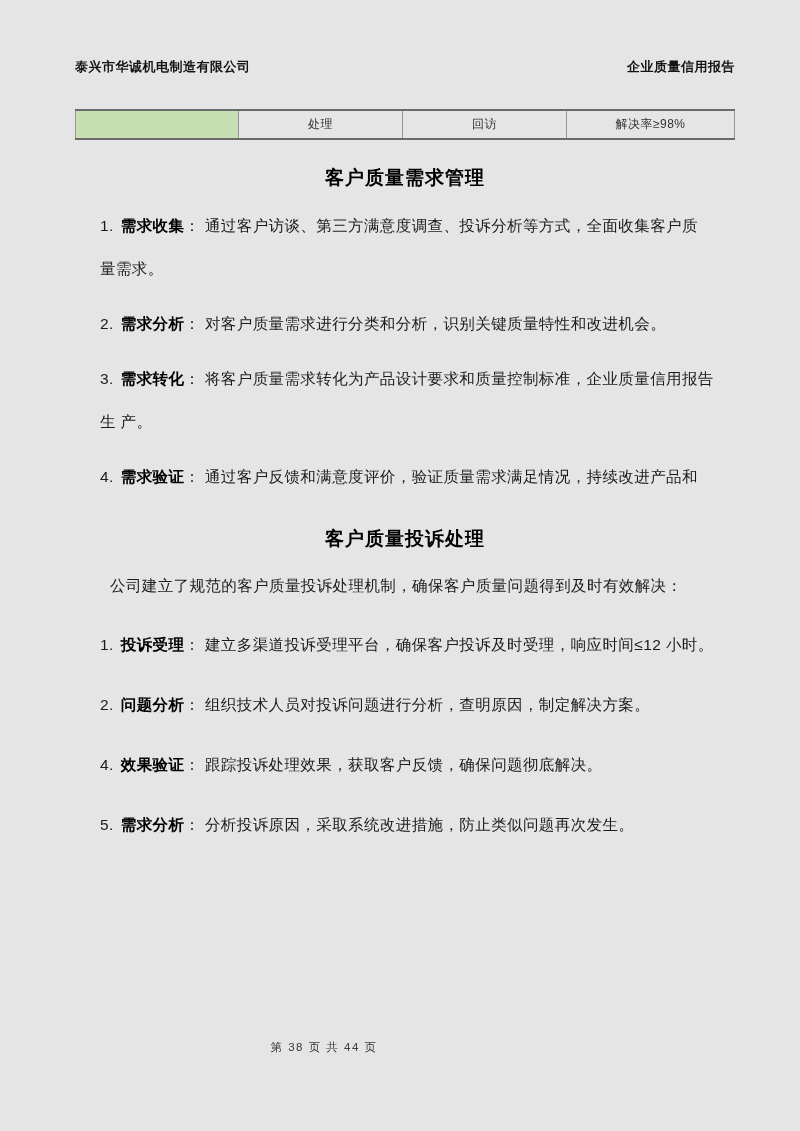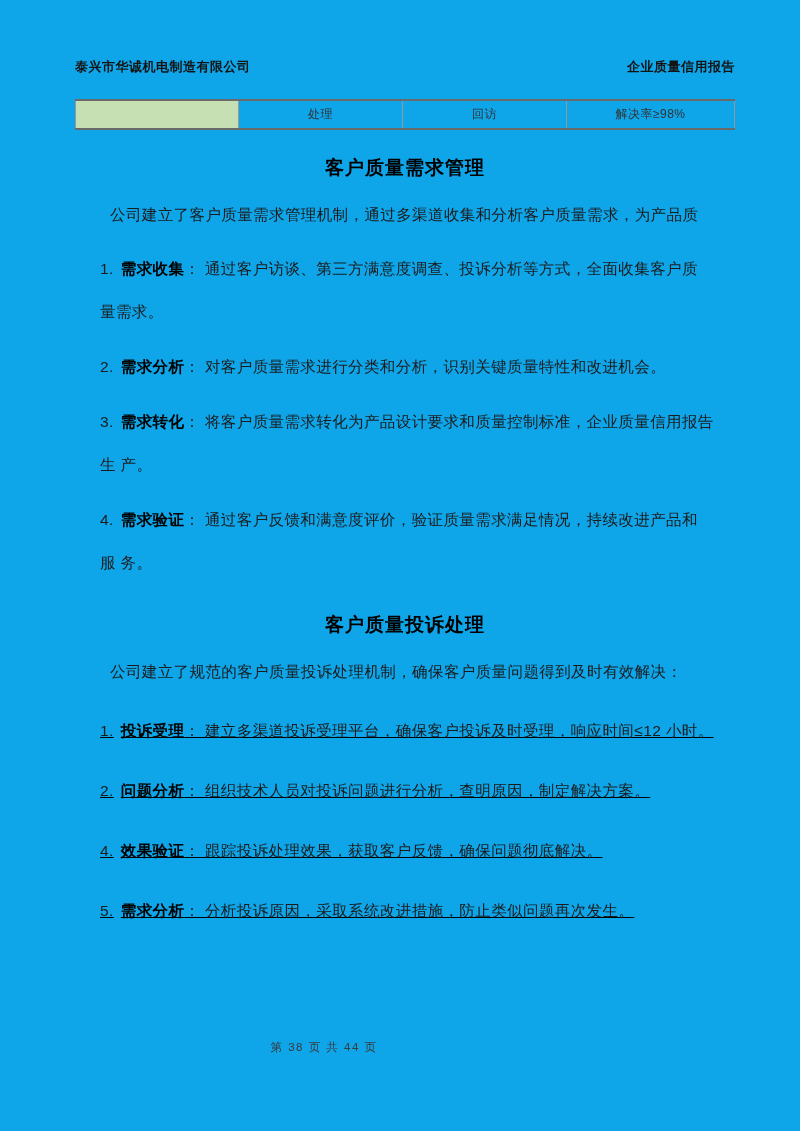--- a/index.html
+++ b/index.html
@@ -3,21 +3,21 @@
 <meta charset="utf-8">
 <style>
   * { margin: 0; padding: 0; box-sizing: border-box; }
   html, body { background: #ffffff; }
   body { font-family: "Liberation Sans", "DejaVu Sans", sans-serif; }
 
   .page {
     position: relative;
     width: 800px;
     height: 1131px;
-    background: #0ea5e9;
+    background: #e5e5e5;
     overflow: hidden;
   }
 
   .content {
     position: absolute;
     left: 75px;
     top: 0;
     width: 660px;
   }
 
@@ -29,21 +29,21 @@
     padding-top: 58px;
     font-size: 13px;
     font-weight: 700;
     color: #141414;
     letter-spacing: 0.5px;
   }
 
   
   .tbl {
     display: flex;
-    margin-top: 23px;
+    margin-top: 33px;
     height: 31px;
     border-top: 2px solid #6a6a6a;
     border-bottom: 2px solid #6a6a6a;
   }
   .cell {
     display: flex;
     align-items: center;
     justify-content: center;
     border-left: 1px solid #979797;
     font-size: 12px;
@@ -70,21 +70,21 @@
   .para {
     margin-top: 14px;
     font-size: 15.5px;
     line-height: 41px;
     color: #1b1b1b;
     letter-spacing: 0.4px;
   }
   .para .line.indent { text-indent: 35px; }
 
   .list { margin-top: 4px; }
-  .list.second { margin-top: 12px; text-decoration: underline; }
+  .list.second { margin-top: 12px; }
   .li {
     margin-top: 12px;
     padding-left: 25px;
     font-size: 15.5px;
     line-height: 43px;
     color: #1b1b1b;
     letter-spacing: 0.4px;
   }
   .list.second .li { margin-top: 17px; }
   .li .num { margin-right: 7px; }
@@ -115,38 +115,36 @@
     <div class="tbl">
       <div class="cell c0" style="background:#c6e0b4;"></div>
       <div class="cell c1">处理</div>
       <div class="cell c2">回访</div>
       <div class="cell c3">解决率≥98%</div>
     </div>
 
     <div class="sec-title">客户质量需求管理</div>
 
     <div class="para">
-      <div class="line indent">公司建立了客户质量需求管理机制，通过多渠道收集和分析客户质量需求，为产品质</div>
     </div>
 
     <div class="list">
       <div class="li">
         <div class="line"><span class="num">1.</span><span class="term">需求收集</span><span>： 通过客户访谈、第三方满意度调查、投诉分析等方式，全面收集客户质</span></div>
         <div class="line">量需求。</div>
       </div>
       <div class="li">
         <div class="line"><span class="num">2.</span><span class="term">需求分析</span><span>： 对客户质量需求进行分类和分析，识别关键质量特性和改进机会。</span></div>
       </div>
       <div class="li">
         <div class="line"><span class="num">3.</span><span class="term">需求转化</span><span>： 将客户质量需求转化为产品设计要求和质量控制标准，企业质量信用报告</span></div>
         <div class="line">生 产。</div>
       </div>
       <div class="li">
         <div class="line"><span class="num">4.</span><span class="term">需求验证</span><span>： 通过客户反馈和满意度评价，验证质量需求满足情况，持续改进产品和</span></div>
-        <div class="line">服 务。</div>
       </div>
     </div>
 
     <div class="sec-title second">客户质量投诉处理</div>
 
     <div class="para">
       <div class="line indent">公司建立了规范的客户质量投诉处理机制，确保客户质量问题得到及时有效解决：</div>
     </div>
 
     <div class="list second">

